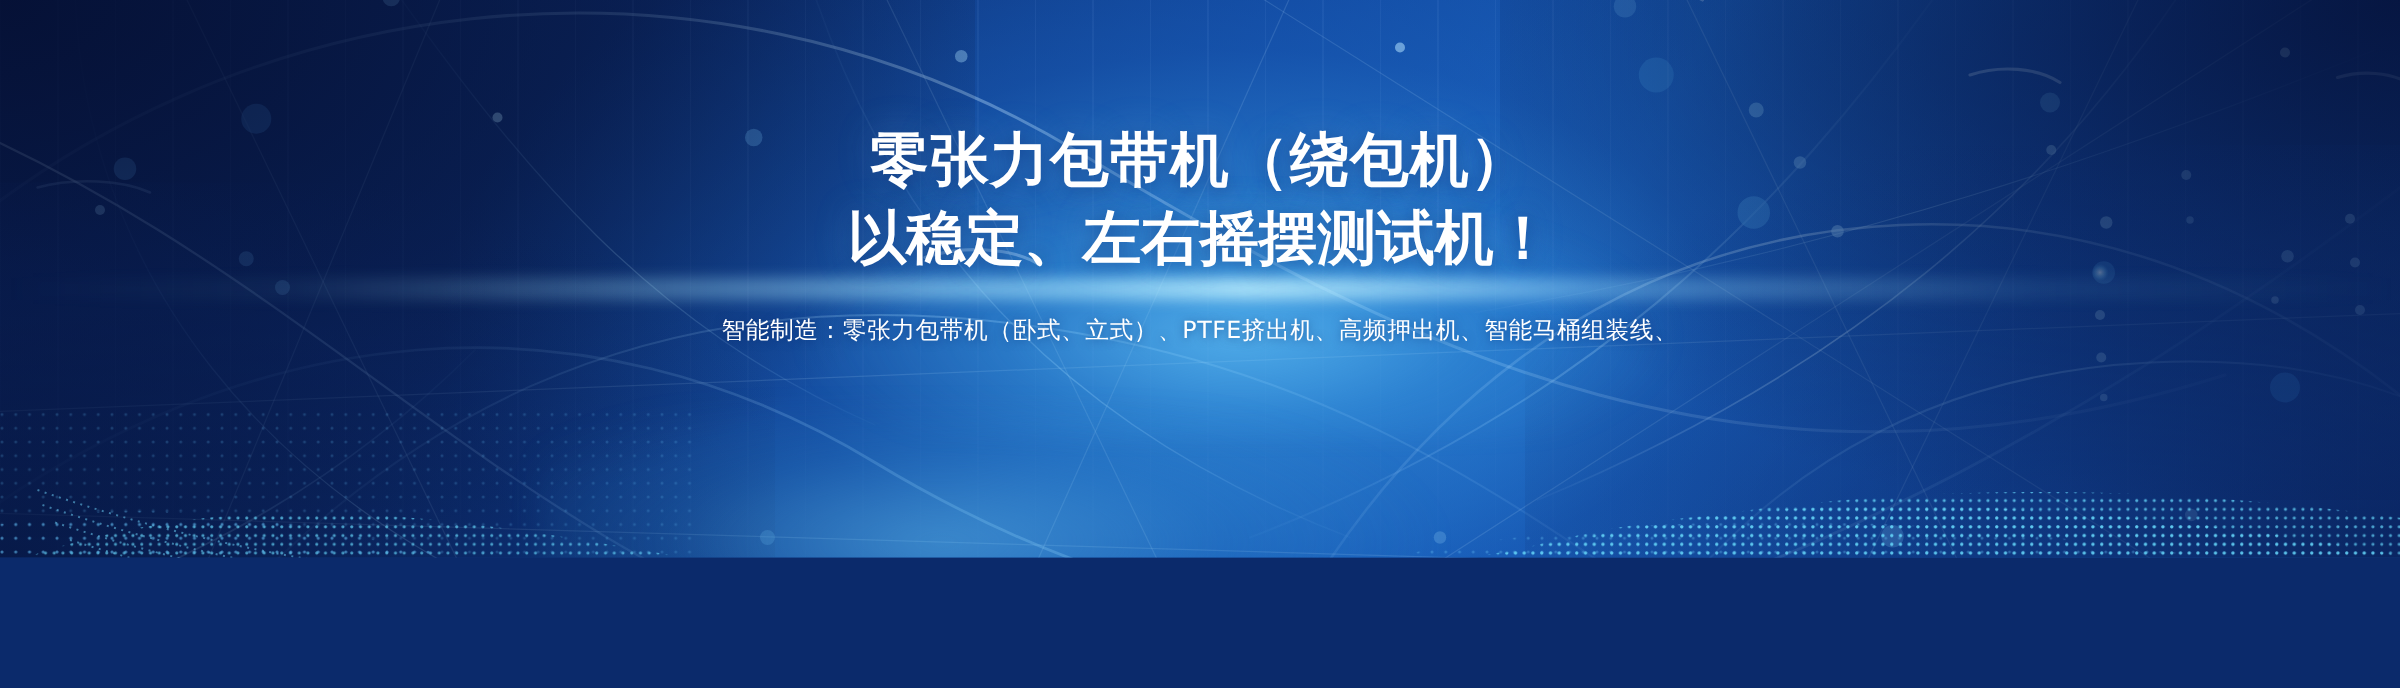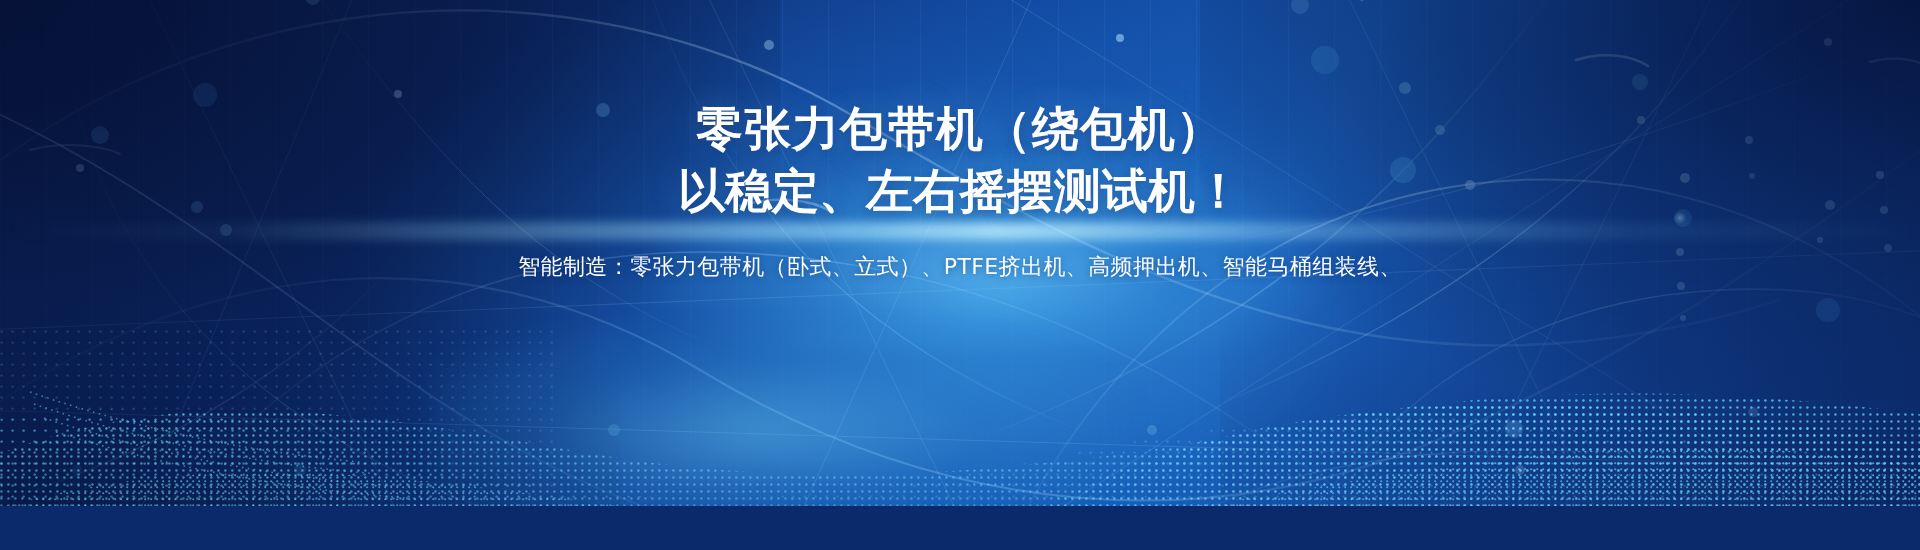--- a/index.html
+++ b/index.html
@@ -3,21 +3,21 @@
 <meta charset="utf-8">
 <title>Banner</title>
 <style>
   html,body{margin:0;padding:0;}
   body{
     width:1920px;height:550px;overflow:hidden;
     font-family:"Liberation Sans","DejaVu Sans",sans-serif;
     background:#0b2a6b;
   }
   .banner{
-    position:relative;width:1920px;height:506px;overflow:hidden;
+    position:relative;width:1920px;height:446px;overflow:hidden;
     background:
       radial-gradient(ellipse 900px 520px at 52% 58%, rgba(56,152,226,0.85) 0%, rgba(28,99,190,0.45) 42%, rgba(12,48,128,0.0) 72%),
       radial-gradient(ellipse 1100px 700px at 86% 92%, rgba(24,92,186,0.55) 0%, rgba(10,40,110,0) 70%),
       linear-gradient(118deg,#0a1f52 0%,#0c2a68 22%,#10459c 48%,#1659b4 64%,#0f3d8e 80%,#0a2259 100%);
   }
 
   
   .layer{position:absolute;inset:0;pointer-events:none;}
 
   .vignette-tl{
@@ -85,21 +85,21 @@
     line-height:1.32;
     color:#ffffff;
     letter-spacing:1px;
     text-shadow:0 2px 14px rgba(8,40,110,0.55), 0 0 28px rgba(120,200,255,0.35);
     white-space:nowrap;
   }
   .title.line2{letter-spacing:0px;}
   .subtitle-wrap{margin-top:24px;text-align:center;}
   .subtitle{
     font-family:"DejaVu Sans","Liberation Sans",sans-serif;
-    font-size:22px;
+    font-size:19px;
     line-height:1.95;
     color:#ffffff;
     font-weight:normal;
     letter-spacing:0.4px;
     text-shadow:0 1px 7px rgba(8,40,110,0.55);
     white-space:nowrap;
     text-align:right;
   }
 </style>
 </head>

